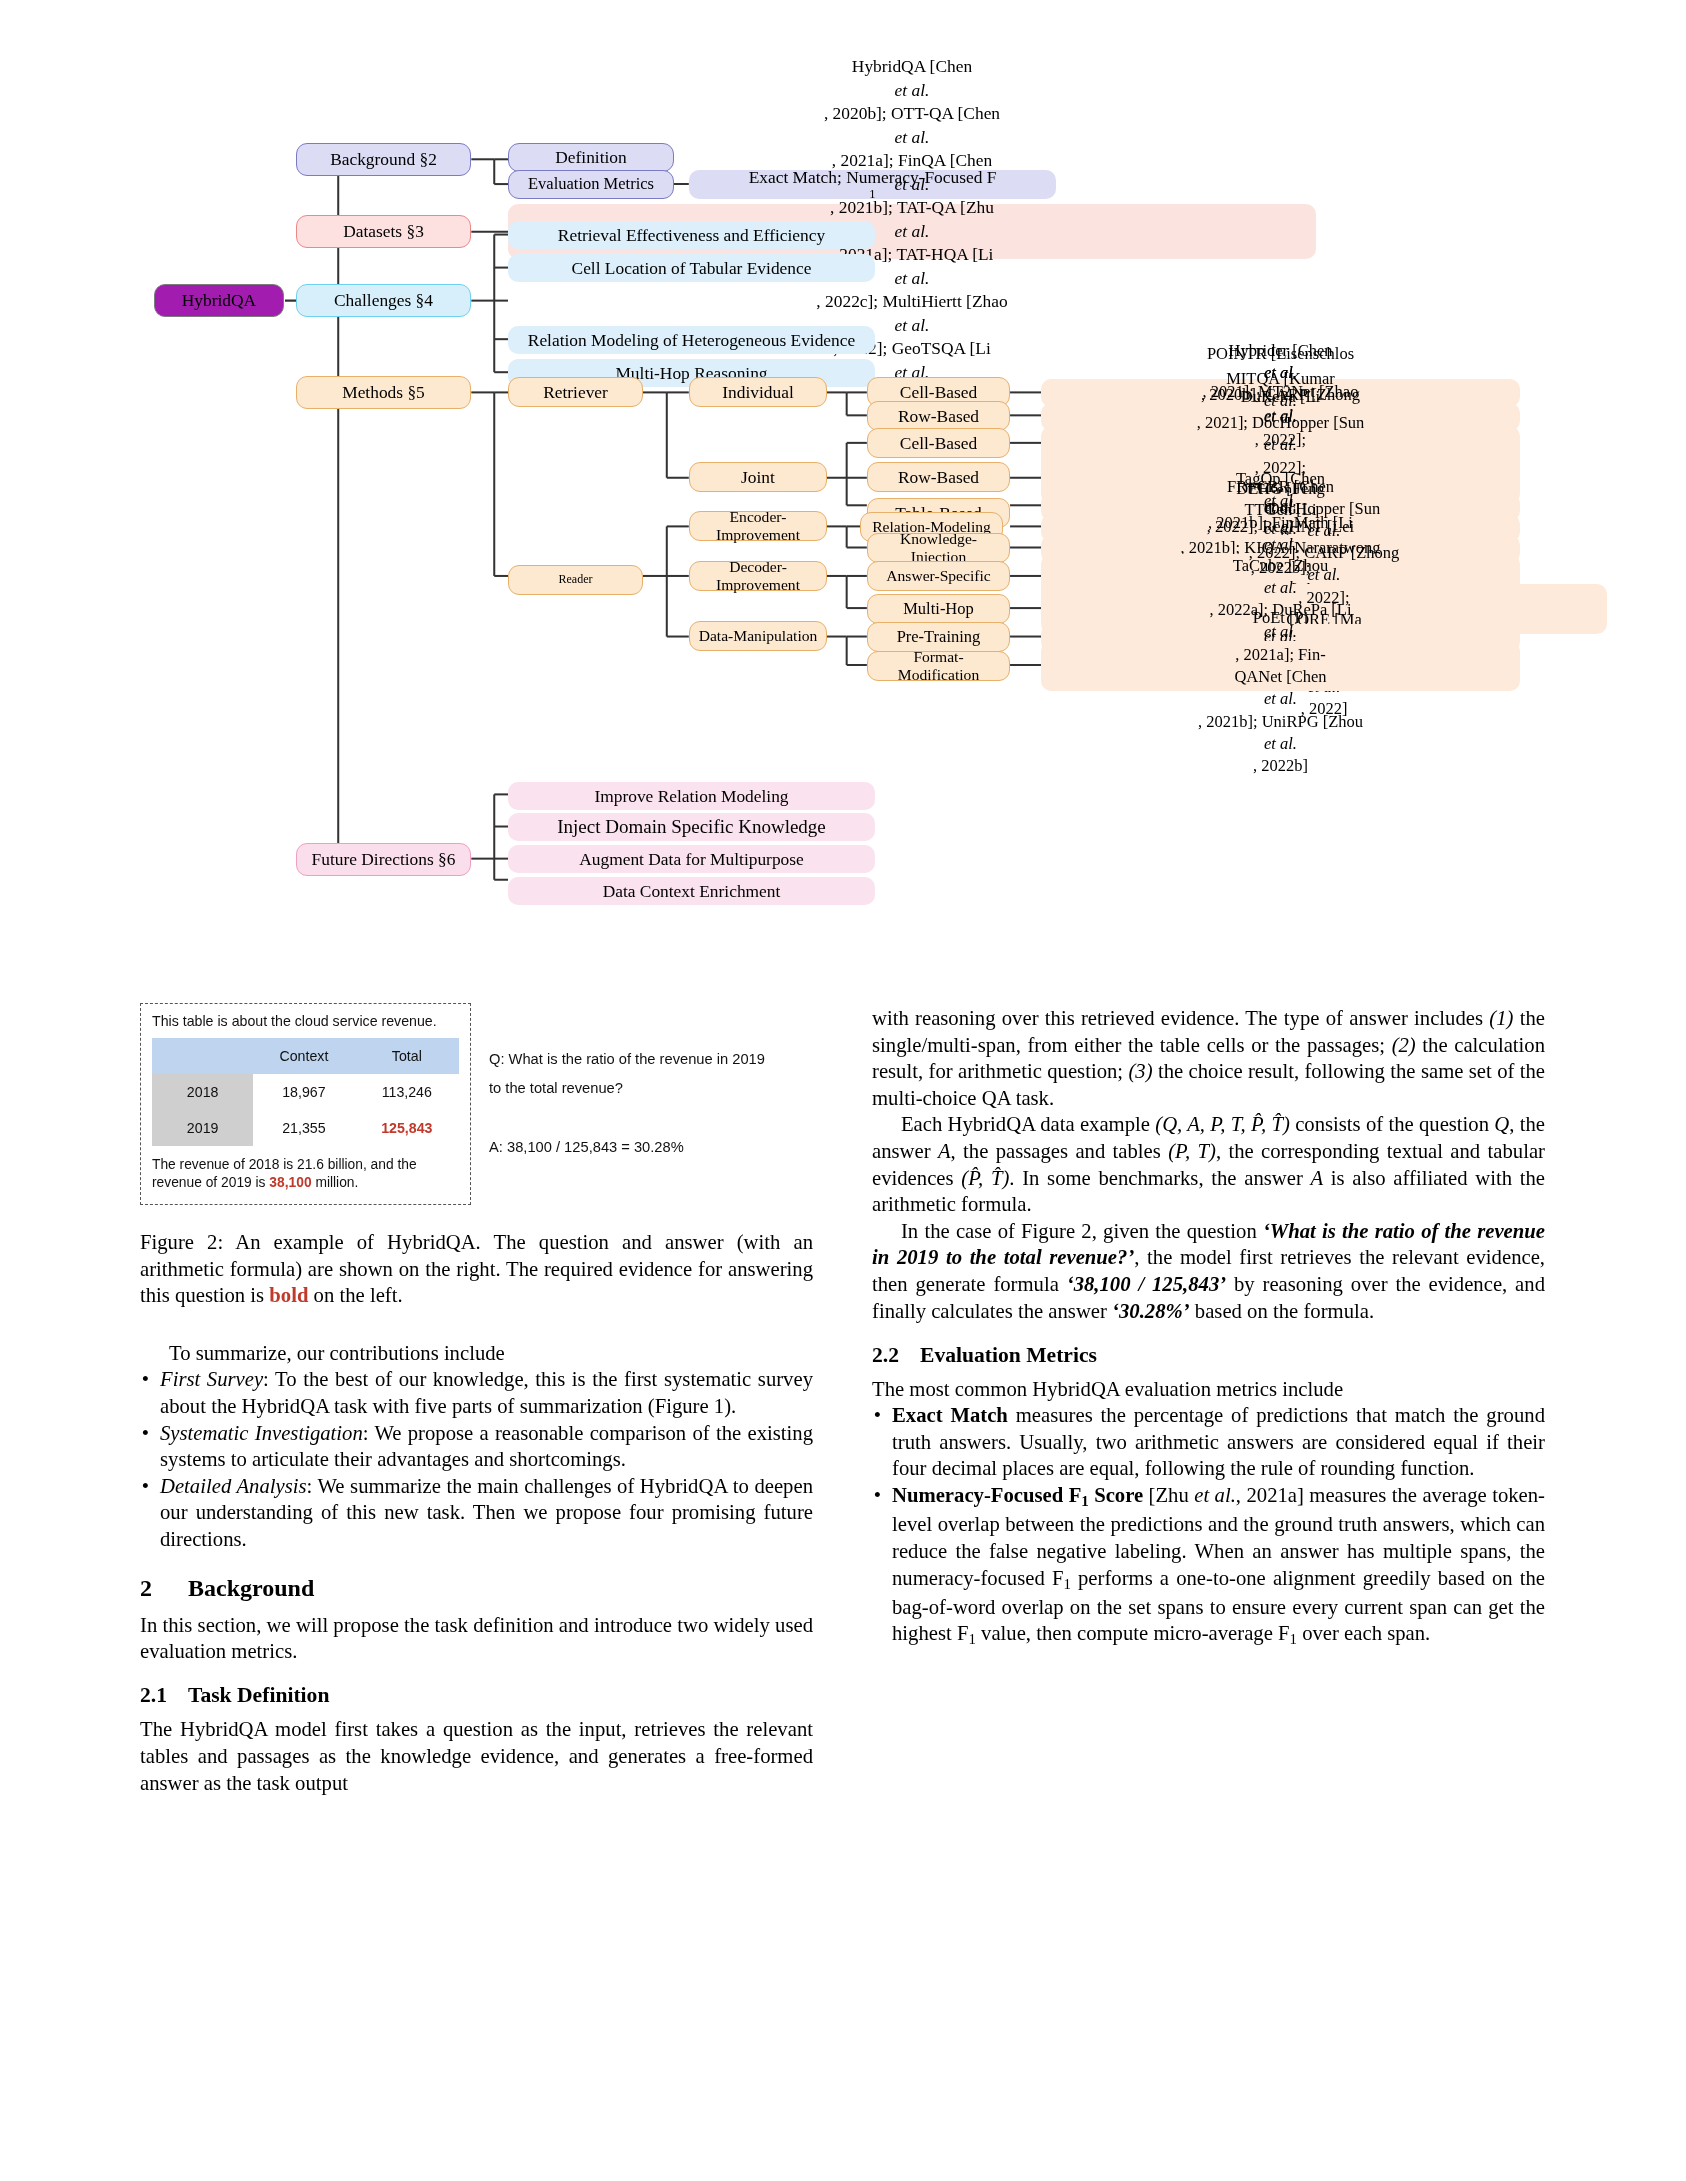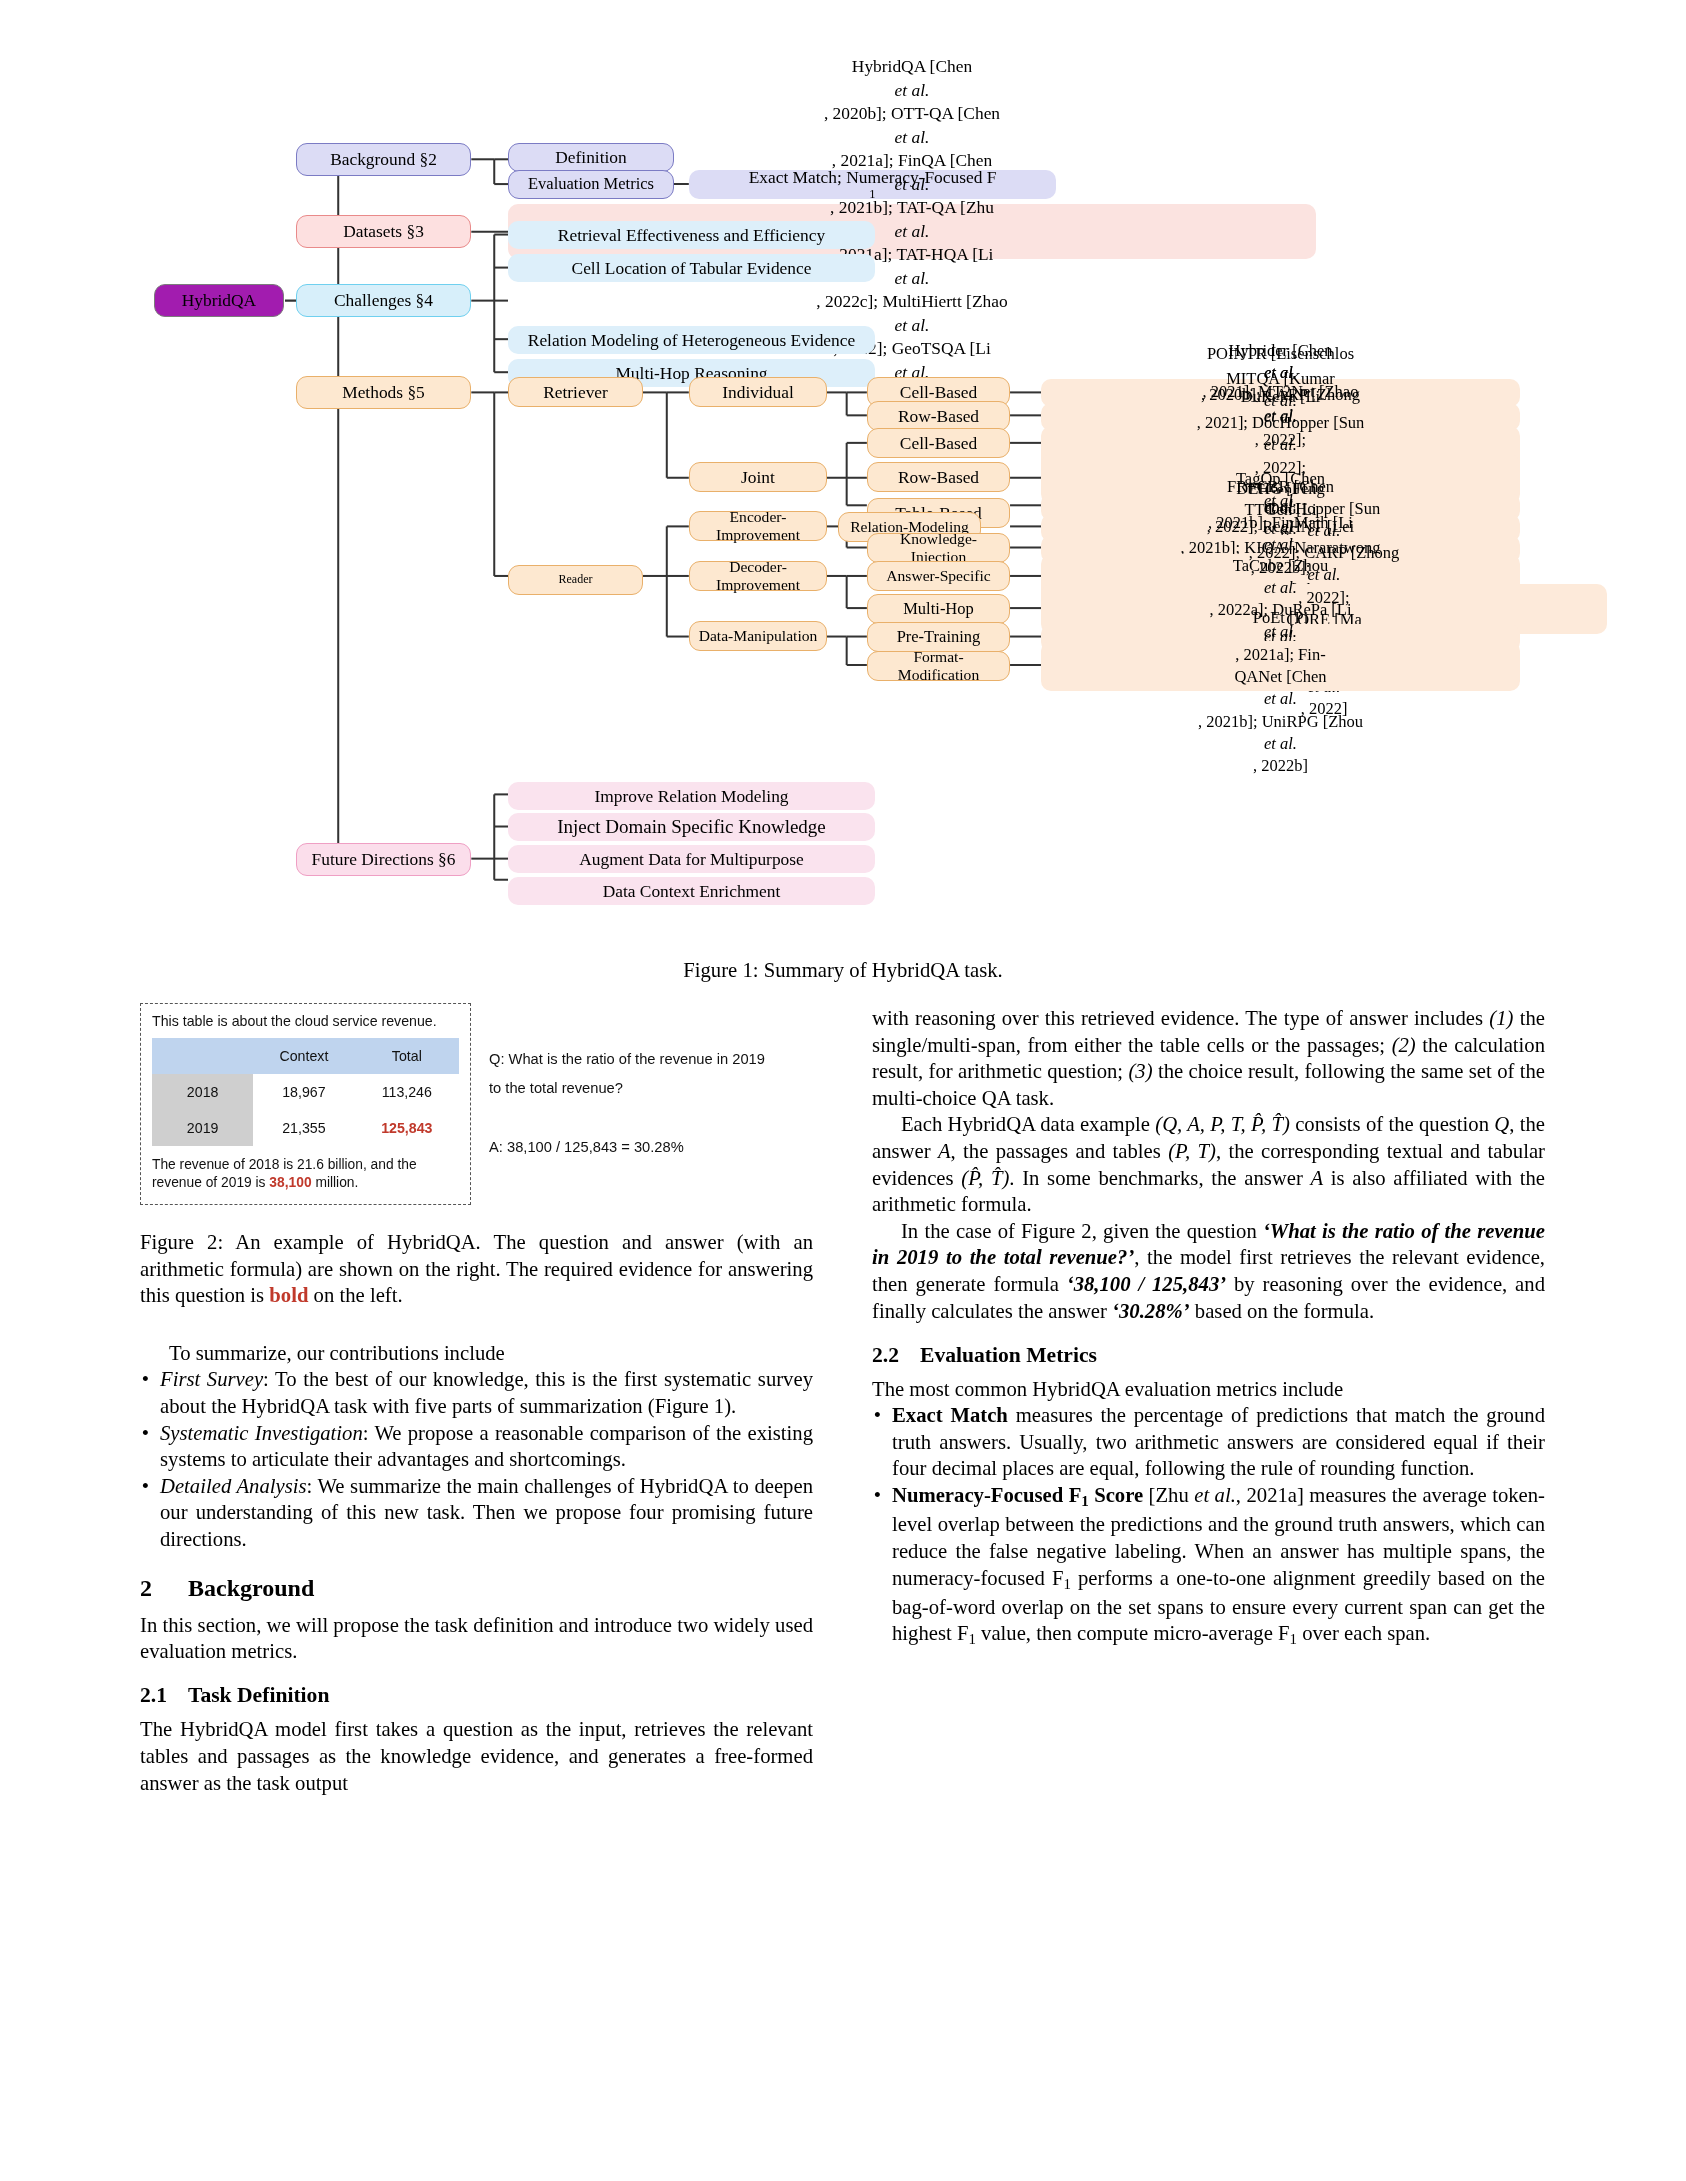--- a/index.html
+++ b/index.html
@@ -241,21 +241,21 @@
     <div class="node rnd n-orange" style="left:867px;top:299px;width:143px;height:30px;font-size:17.4px">
         <span>Cell-Based</span>
       </div>
     <div class="node rnd n-orange" style="left:867px;top:333px;width:143px;height:30px;font-size:17.4px">
         <span>Row-Based</span>
       </div>
     <div class="node rnd n-orange" style="left:867px;top:369px;width:143px;height:30px;font-size:17.4px">
         <span>Table-Based</span>
       </div>
 
-    <div class="node rnd n-orange" style="left:838px;top:383px;width:143px;height:30px;font-size:15.6px">
+    <div class="node rnd n-orange" style="left:860px;top:383px;width:143px;height:30px;font-size:15.6px">
         <span>Relation-Modeling</span>
       </div>
     <div class="node rnd n-orange" style="left:867px;top:404px;width:143px;height:30px;font-size:15.6px">
         <span>Knowledge-Injection</span>
       </div>
 
     <div class="node rnd n-orange" style="left:867px;top:432px;width:143px;height:30px;font-size:15.6px">
         <span>Answer-Specific</span>
       </div>
     <div class="node rnd n-orange" style="left:867px;top:465px;width:143px;height:30px;font-size:16.5px">
@@ -310,21 +310,20 @@
         <span>Inject Domain Specific Knowledge</span>
       </div>
     <div class="node flat n-pink-f" style="left:508px;top:716px;width:367px;height:27.5px;font-size:17.4px">
         <span>Augment Data for Multipurpose</span>
       </div>
     <div class="node flat n-pink-f" style="left:508px;top:748px;width:367px;height:27.5px;font-size:17.4px">
         <span>Data Context Enrichment</span>
       </div>
   </div>
 
-  <div id="fig1cap">Figure 1: Summary of HybridQA task.</div>
 
   <div id="fig2">
     <div class="dashbox">
       <div class="cap">This table is about the cloud service revenue.</div>
       <table class="ex">
         <tbody>
             <tr>
           <th style="width:33%"></th>
           <th style="width:33%">Context</th>
           <th style="width:34%">Total</th>

